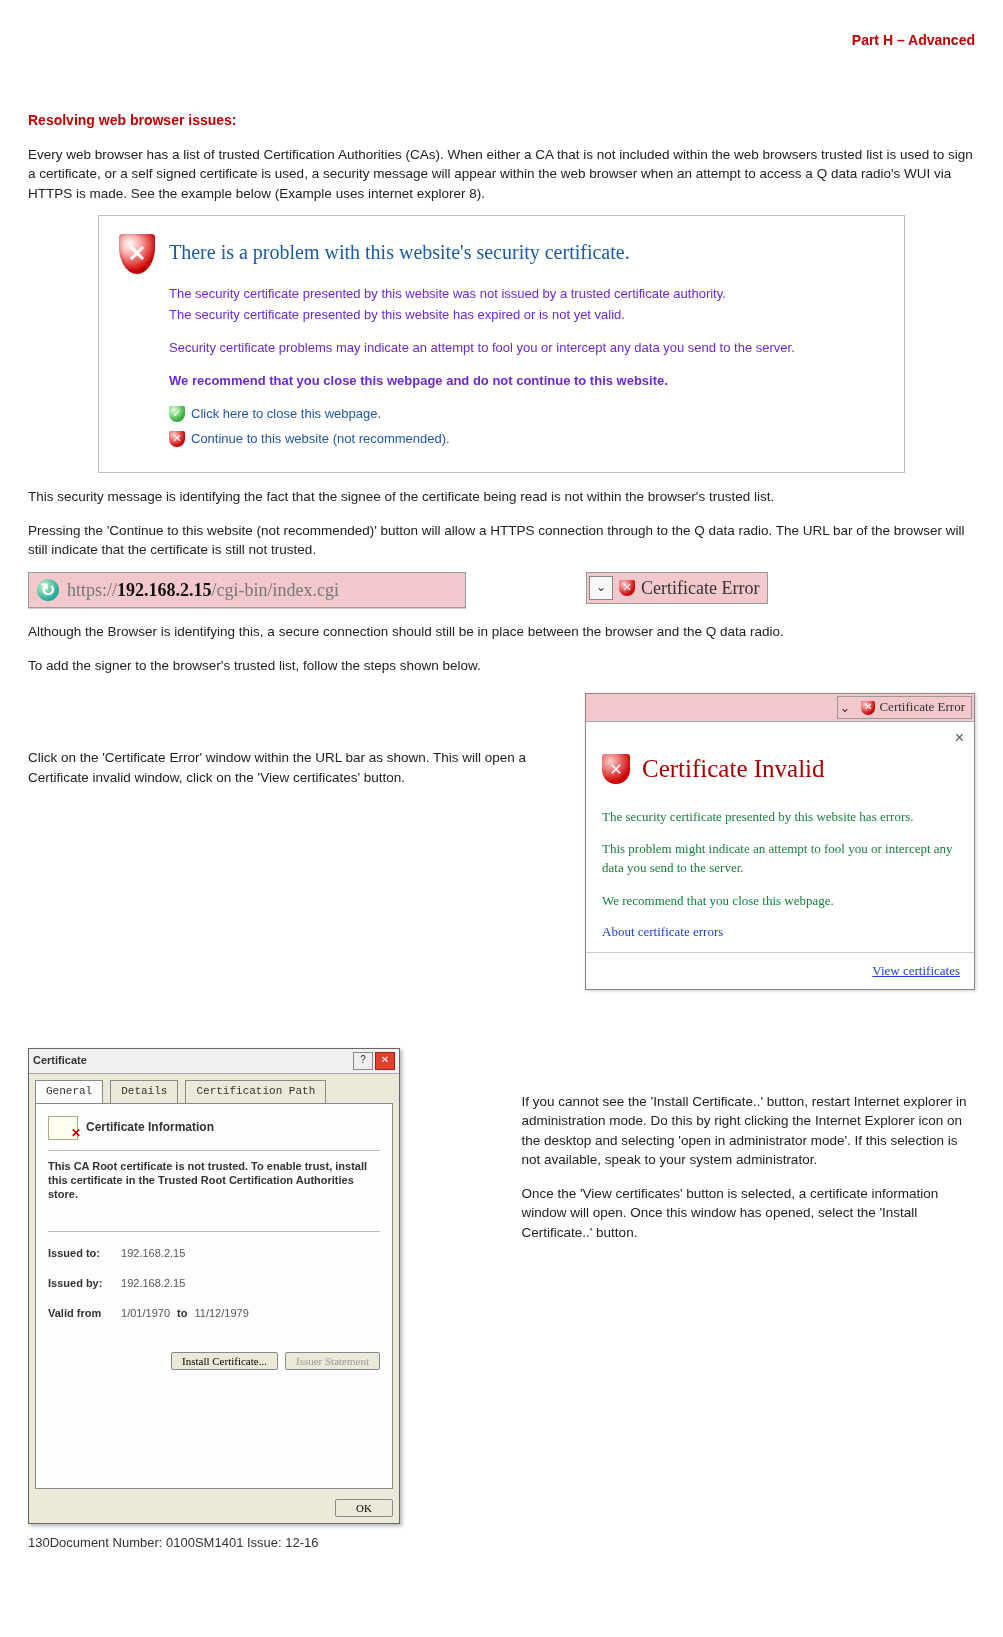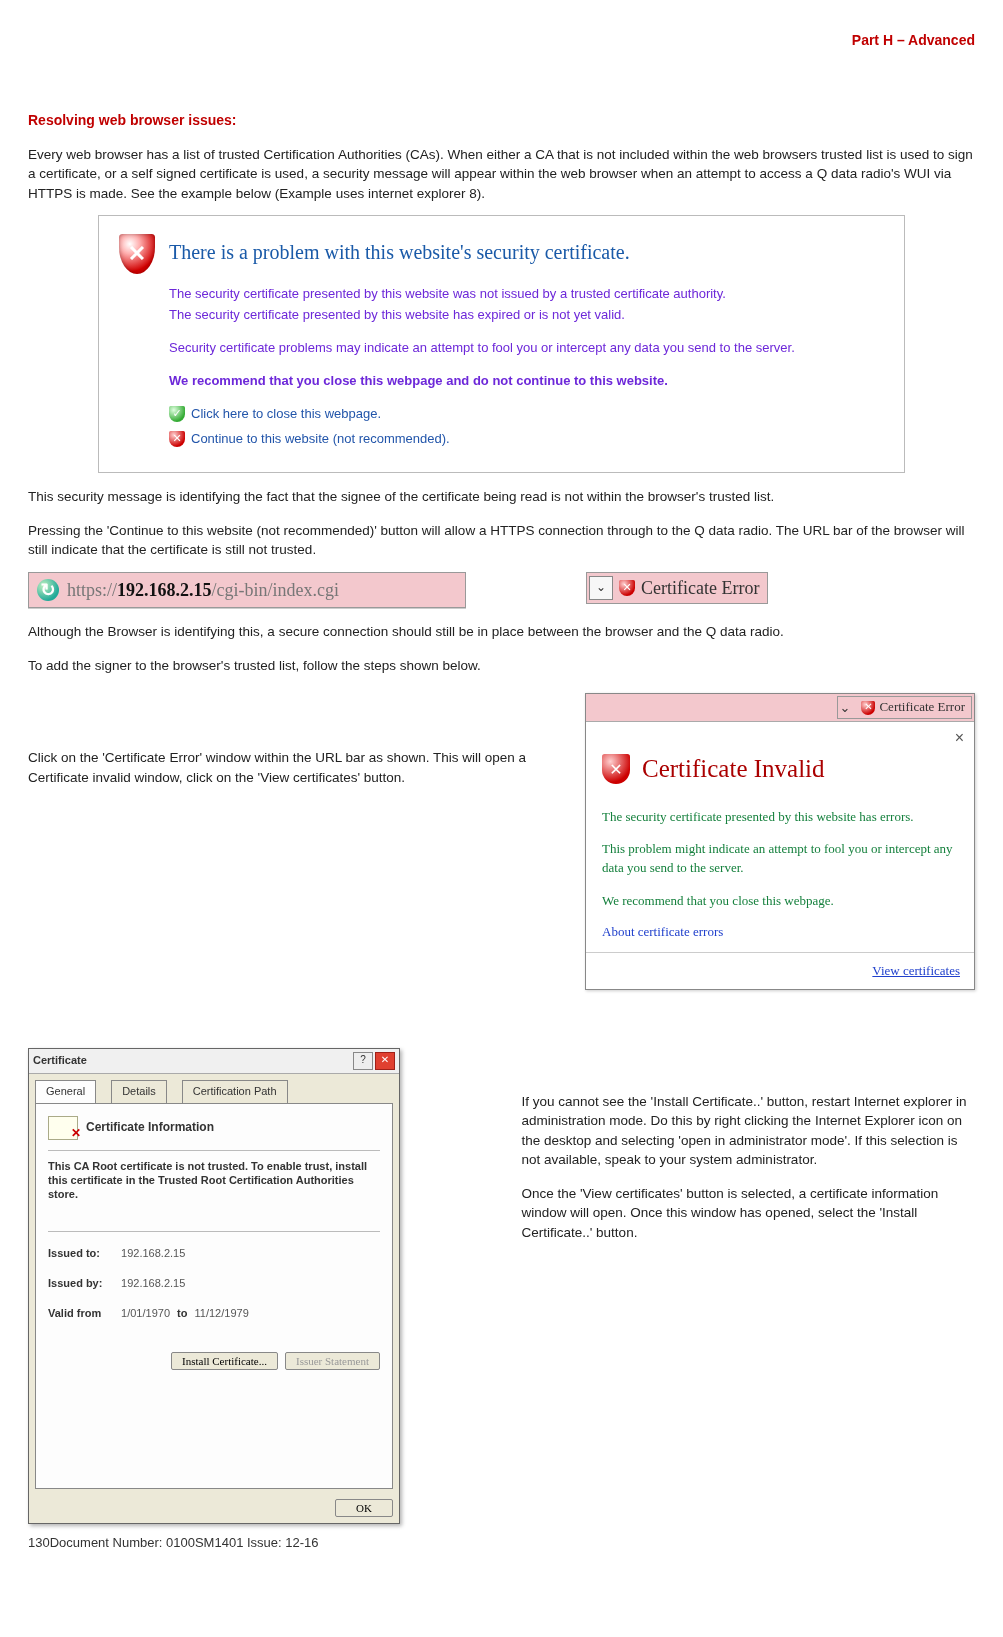--- a/index.html
+++ b/index.html
@@ -77,21 +77,21 @@
   .cert-dialog {
     width: 370px; border:1px solid #666; background:#ece9d8;
     font-family: Tahoma, sans-serif; font-size:11px; box-shadow: 2px 2px 4px rgba(0,0,0,.3);
     margin-top: 40px;
   }
   .cert-dialog .titlebar { background:#f0f0f0; border-bottom:1px solid #aaa; padding:3px 4px; display:flex; justify-content:space-between; align-items:center; }
   .cert-dialog .titlebar .t { font-weight:bold; color:#333; }
   .cert-dialog .titlebar .btns { display:flex; gap:2px; }
   .cert-dialog .titlebar .btn { width:18px; height:16px; border:1px solid #888; background:#eee; display:flex; align-items:center; justify-content:center; font-size:10px; }
   .cert-dialog .titlebar .btn.close { background:#e04030; color:#fff; border-color:#a02018; }
-  .cert-dialog .tabs { display:flex; padding: 6px 8px 0 6px; gap:16px; }
+  .cert-dialog .tabs { display:flex; padding: 6px 8px 0 6px; gap:8px;font-family:Liberation Mono, monospace; }
   .cert-dialog .tab { border:1px solid #888; border-bottom:none; background:#ece9d8; padding:3px 10px; font-size:11px; margin-right:-1px; position:relative; }
   .cert-dialog .tab.active { background:#fdfdfd; z-index:2; }
   .cert-dialog .panel { border:1px solid #888; background:#fdfdfd; margin:0 6px 6px 6px; padding:12px; min-height:360px; position:relative; }
   .cert-dialog .cert-info-row { display:flex; align-items:center; gap:8px; border-bottom:1px solid #bbb; padding-bottom:10px; margin-bottom:8px;}
   .cert-dialog .cert-icon { width:28px; height:22px; border:1px solid #aa8; background:#ffe; position:relative; }
   .cert-dialog .cert-icon:after { content:"✕"; color:#c00; font-weight:bold; position:absolute; right:-4px; bottom:-4px; font-size:12px; }
   .cert-dialog .cert-info-row b { font-size:12px; }
   .cert-dialog .msg { font-weight:bold; font-size:11px; line-height:1.3; margin:4px 0 30px 0; }
   .cert-dialog hr { border:none; border-top:1px solid #bbb; }
   .cert-dialog .field { margin: 14px 0; }

